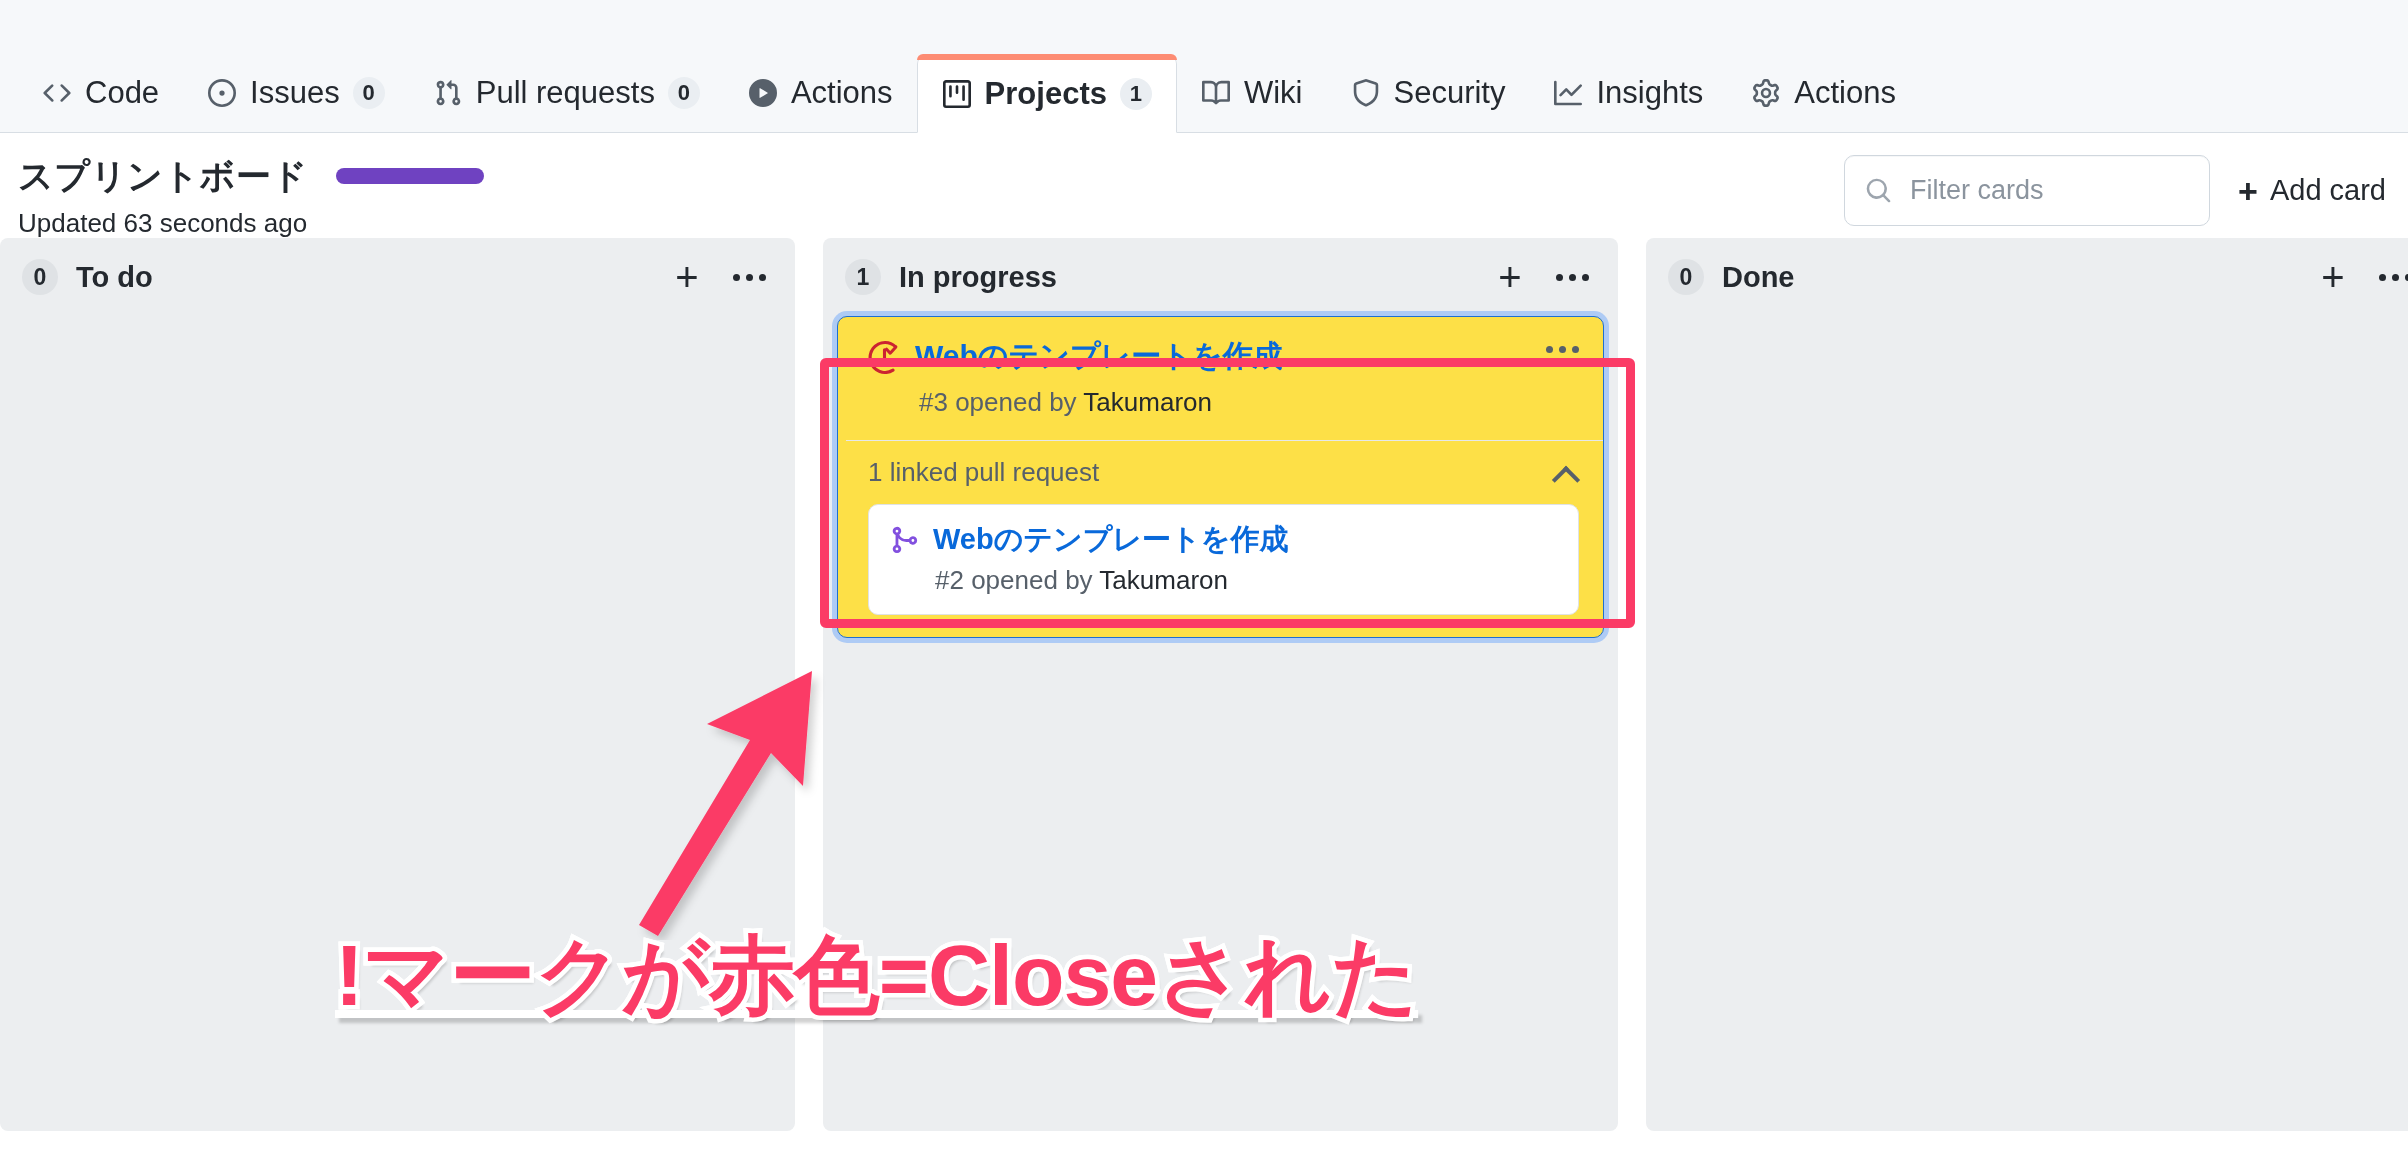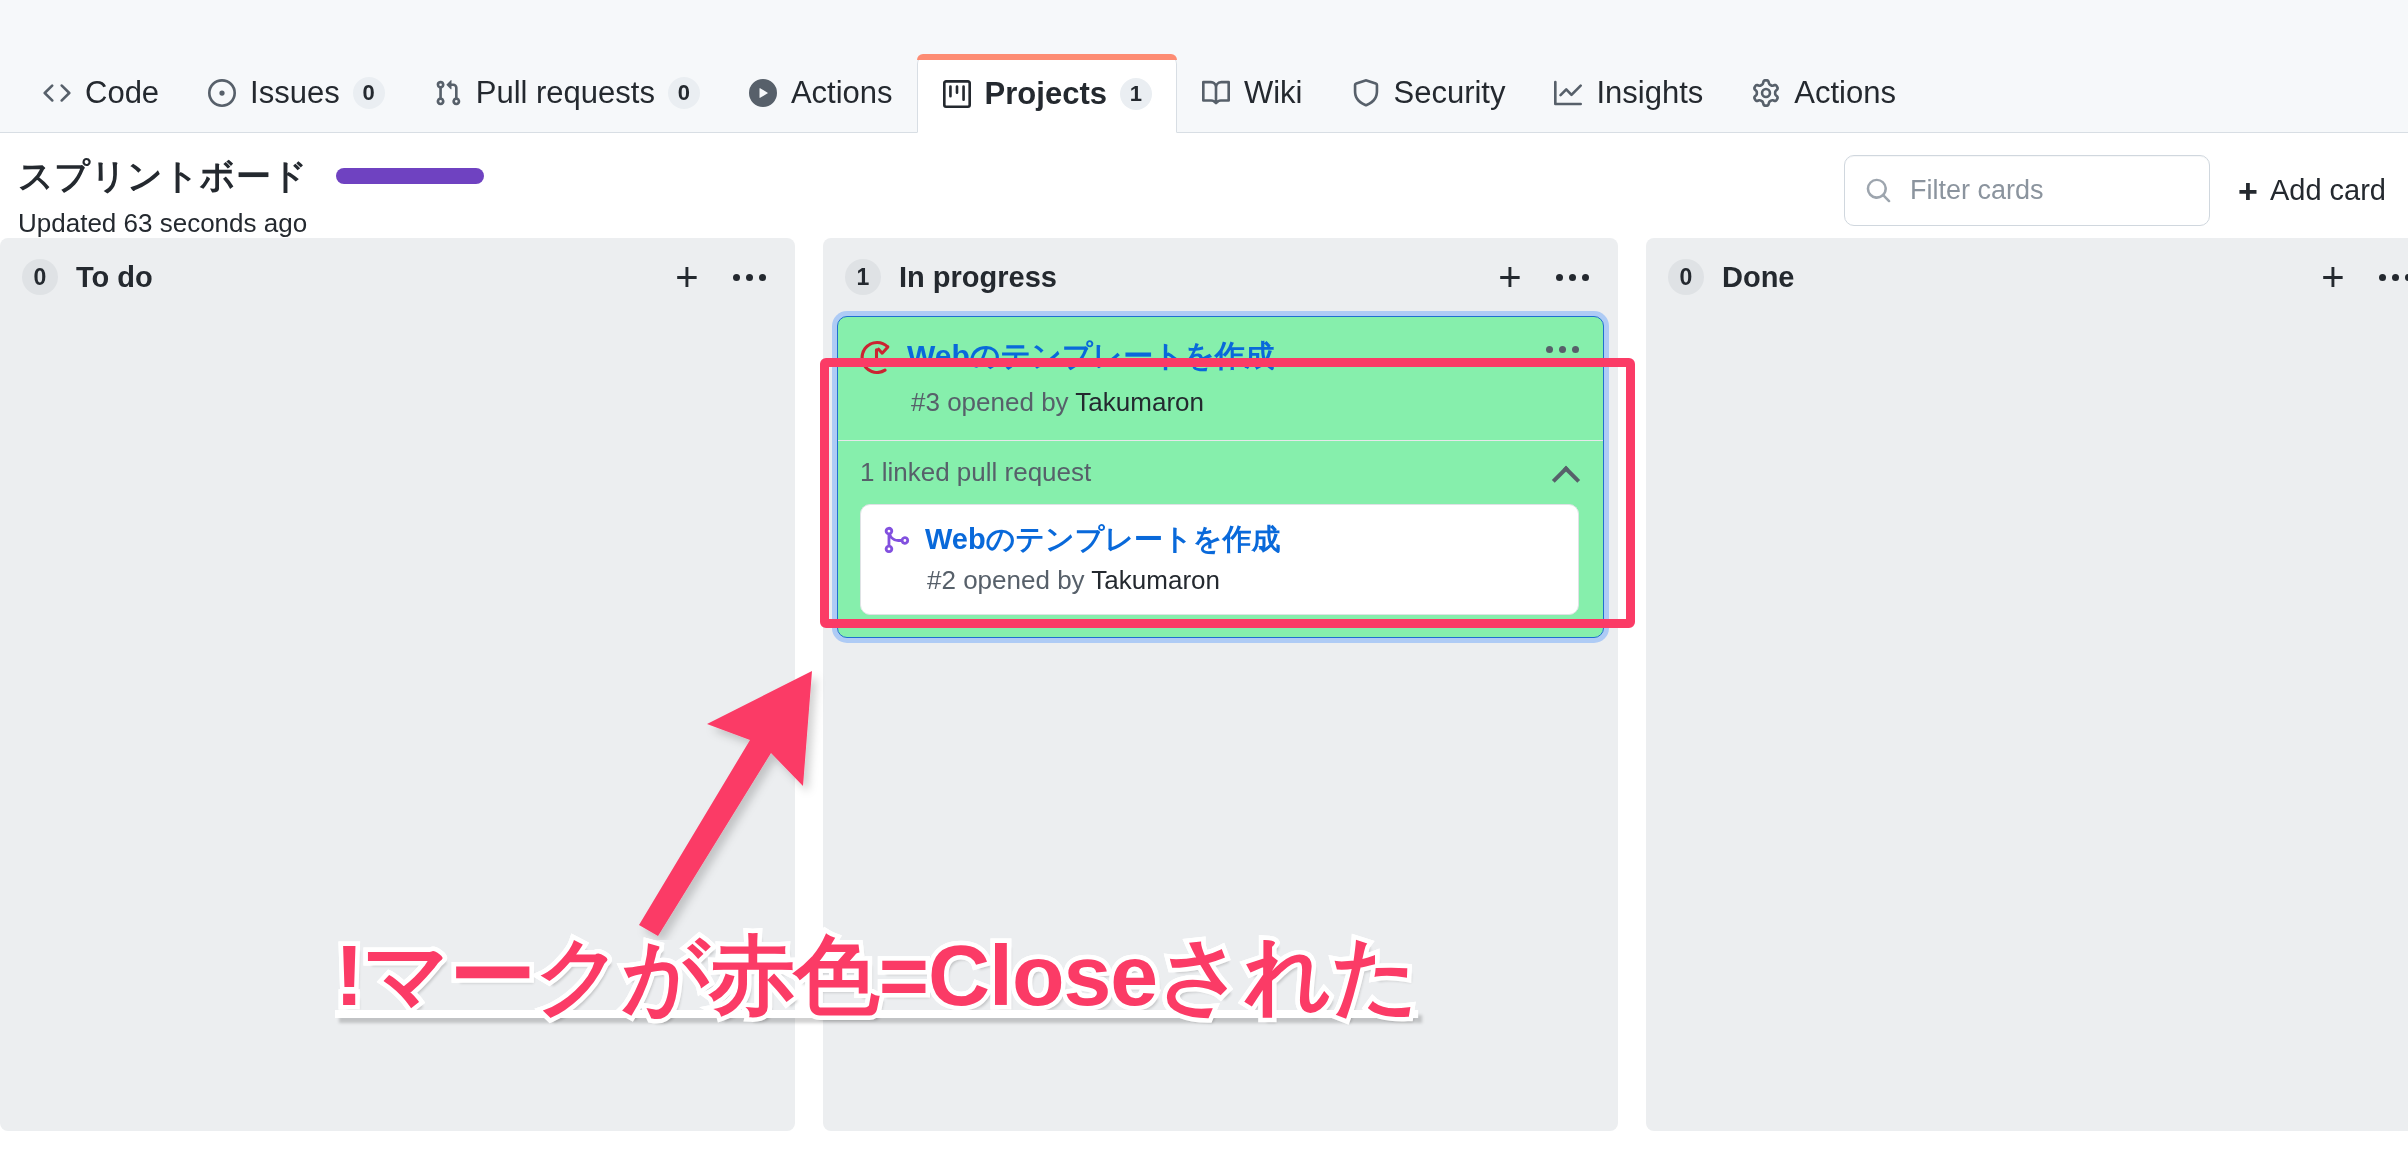--- a/index.html
+++ b/index.html
@@ -237,25 +237,26 @@
     flex: 1;
     padding: 0 14px 14px 14px;
     box-sizing: border-box;
   }
 
   
   .card-wrap {
     position: relative;
   }
   .issue-card {
-    background: #86efac;
+    background: #fde047;
     border: 1px solid #1f6fd0;
     border-radius: 10px;
     box-shadow: 0 0 0 5px #aecbf5;
     overflow: hidden;
+    padding-left: 8px;
   }
   .card-main {
     padding: 20px 24px 22px 22px;
     display: flex;
     align-items: flex-start;
     gap: 14px;
     position: relative;
   }
   .card-title-col { flex: 1; min-width: 0; }
   .card-title {

